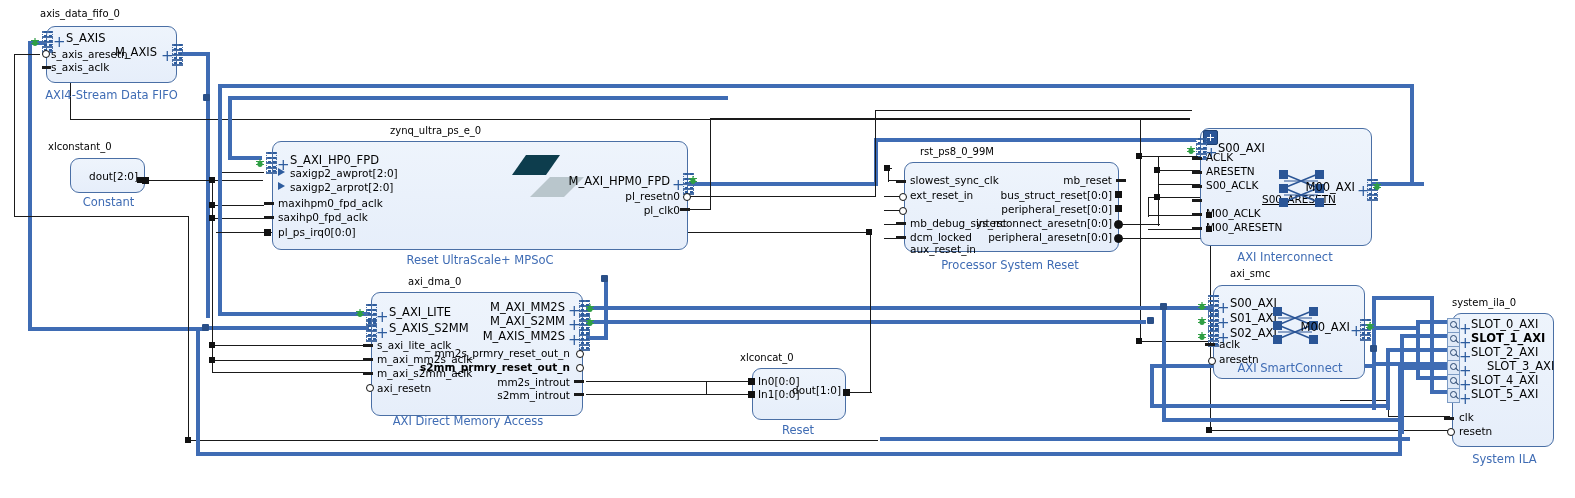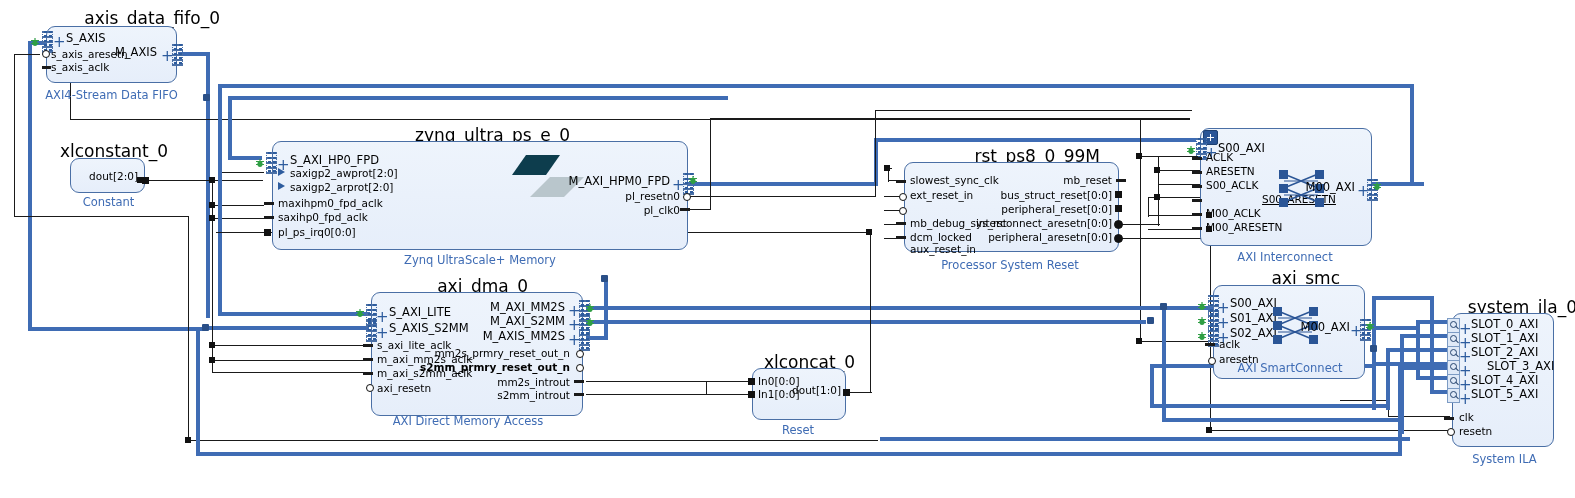--- a/index.html
+++ b/index.html
@@ -2,21 +2,21 @@
 <html><head>
 <meta charset="utf-8">
 <style>
   html,body{margin:0;padding:0;background:#ffffff;}
   body{font-family:"DejaVu Sans","Liberation Sans",sans-serif;}
   #canvas{position:relative;width:1575px;height:498px;background:#ffffff;overflow:hidden;}
 
   
   .blk{position:absolute;box-sizing:border-box;border:1.3px solid #4a6fa5;border-radius:9px;
        background:linear-gradient(180deg,#eef4fc 0%,#e6eefa 100%);}
-  .blk-title{position:absolute;color:#000;font-size:17px;white-space:nowrap;text-align:right;}
+  .blk-title{position:absolute;color:#000;font-size:10px;white-space:nowrap;text-align:left;}
   .blk-sub{position:absolute;color:#3f6cb4;font-size:11.5px;white-space:nowrap;text-align:center;}
 
   
   .pin{position:absolute;font-size:10.5px;color:#000;white-space:nowrap;line-height:11px;}
   .pin.r{text-align:right;}
   .pin.bus{font-size:11.5px;}
 
   
   .stub{position:absolute;background:#1a1a1a;height:1.2px;}
   .sq{position:absolute;background:#111;width:7px;height:7px;}
@@ -259,21 +259,21 @@
     </div>
 
   <div class="blk-title" style="left:48px;top:141px;width:120px;">xlconstant_0</div>
   <div class="blk" style="left:70px;top:158px;width:75px;height:35px;"></div>
   <div class="blk-sub" style="left:56px;top:195px;width:105px;">Constant</div>
   <div class="pin r" style="left:78px;top:171px;width:60px;">dout[2:0]</div>
   <div class="sq" style="left:142px;top:177px;"></div>
 
   <div class="blk-title" style="left:390px;top:125px;width:180px;">zynq_ultra_ps_e_0</div>
   <div class="blk" style="left:272px;top:141px;width:416px;height:109px;"></div>
-  <div class="blk-sub" style="left:390px;top:253px;width:180px;">Zynq UltraScale+ Memory</div>
+  <div class="blk-sub" style="left:390px;top:253px;width:180px;">Reset UltraScale+ MPSoC</div>
 
   <div class="zchev" style="left:512px;top:155px;">
     <svg width="72" height="44" viewBox="0 0 72 44">
       <polygon points="14,0 48,0 34,20 0,20" fill="#0d3d4d"></polygon>
       <polygon points="38,22 72,22 52,42 18,42" fill="#b9c6cc"></polygon>
     </svg>
   </div>
 
   <div class="bug" style="left:255px;top:153px;">
     <svg width="10" height="9" viewBox="0 0 10 9">
@@ -589,21 +589,21 @@
   <div class="blk-title" style="left:1452px;top:297px;width:125px;">system_ila_0</div>
   <div class="blk" style="left:1452px;top:313px;width:102px;height:134px;"></div>
   <div class="blk-sub" style="left:1452px;top:452px;width:105px;">System ILA</div>
 
   <div class="mag" style="left:1447px;top:318px;"></div>
   <div class="plus" style="left:1459px;top:324px;">+</div>
   <div class="pin bus" style="left:1471px;top:319px;">SLOT_0_AXI</div>
 
   <div class="mag" style="left:1447px;top:332px;"></div>
   <div class="plus" style="left:1459px;top:338px;">+</div>
-  <div class="pin bus" style="left:1471px;top:333px;">SLOT_1_AXI</div>
+  <div class="pin bus" style="left:1471px;top:333px;font-weight:bold;">SLOT_1_AXI</div>
 
   <div class="mag" style="left:1447px;top:346px;"></div>
   <div class="plus" style="left:1459px;top:352px;">+</div>
   <div class="pin bus" style="left:1471px;top:347px;">SLOT_2_AXI</div>
 
   <div class="mag" style="left:1447px;top:360px;"></div>
   <div class="plus" style="left:1459px;top:366px;">+</div>
   <div class="pin bus" style="left:1471px;top:361px;margin-left:16px;">SLOT_3_AXI</div>
 
   <div class="mag" style="left:1447px;top:374px;"></div>

